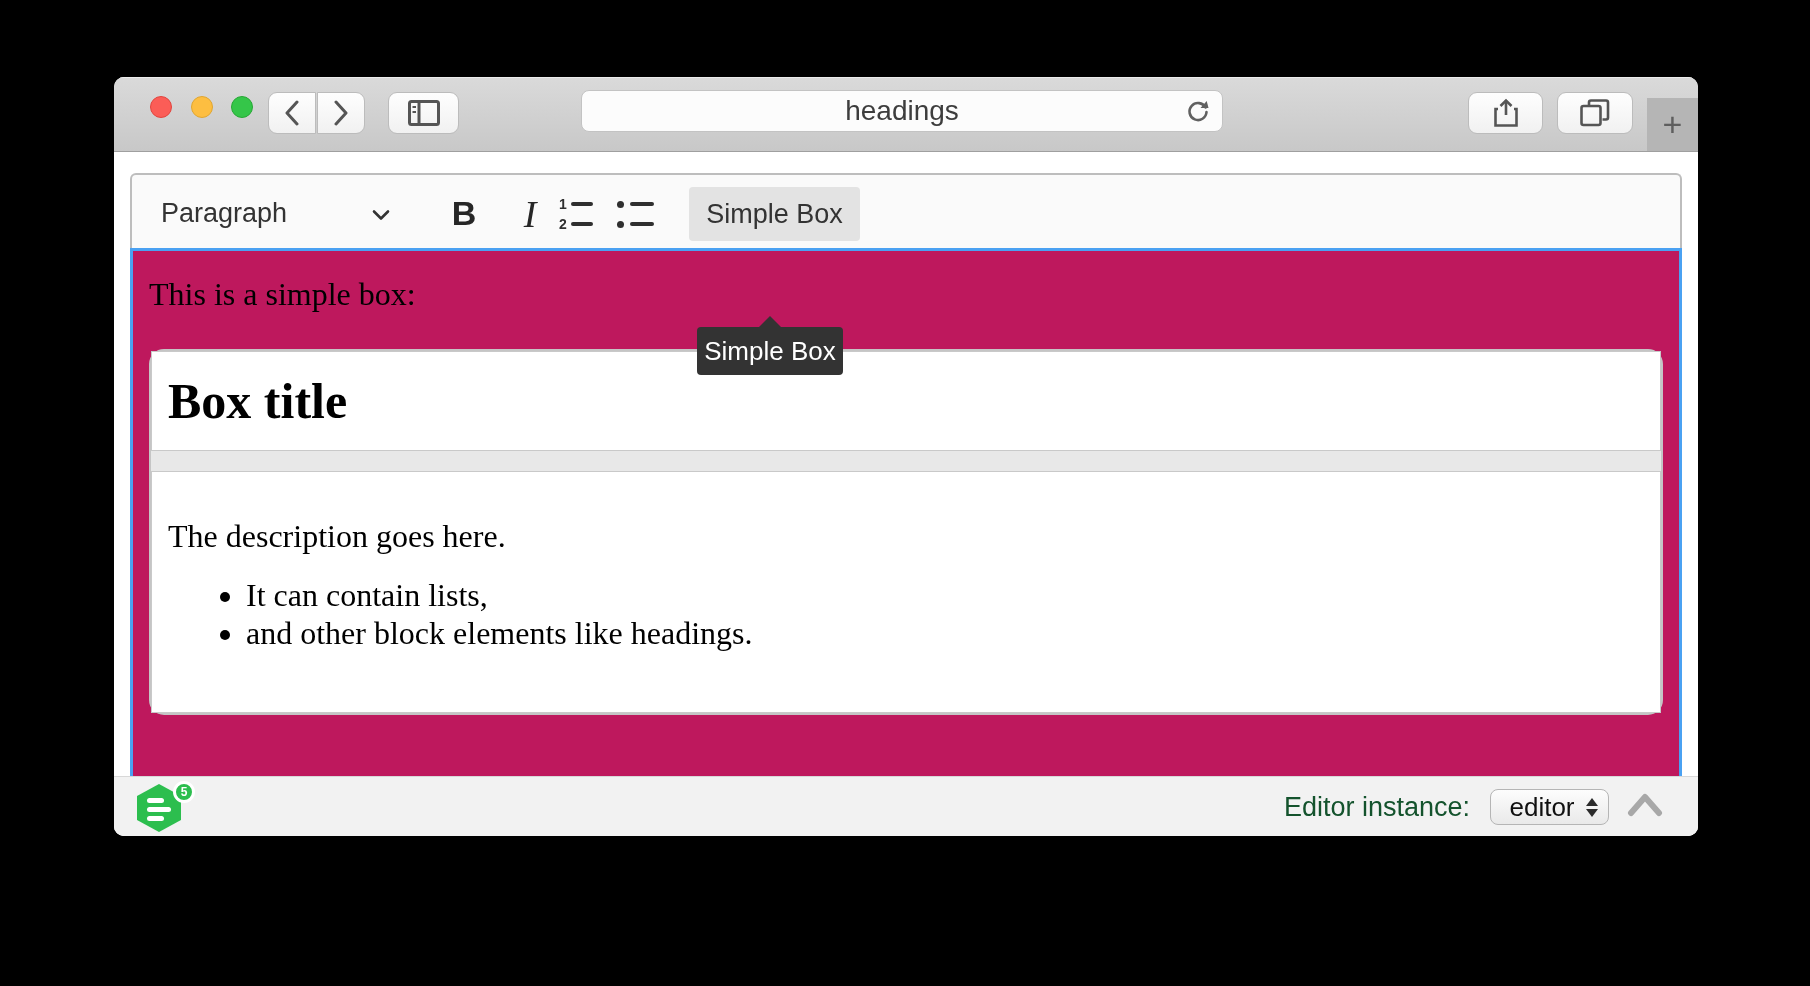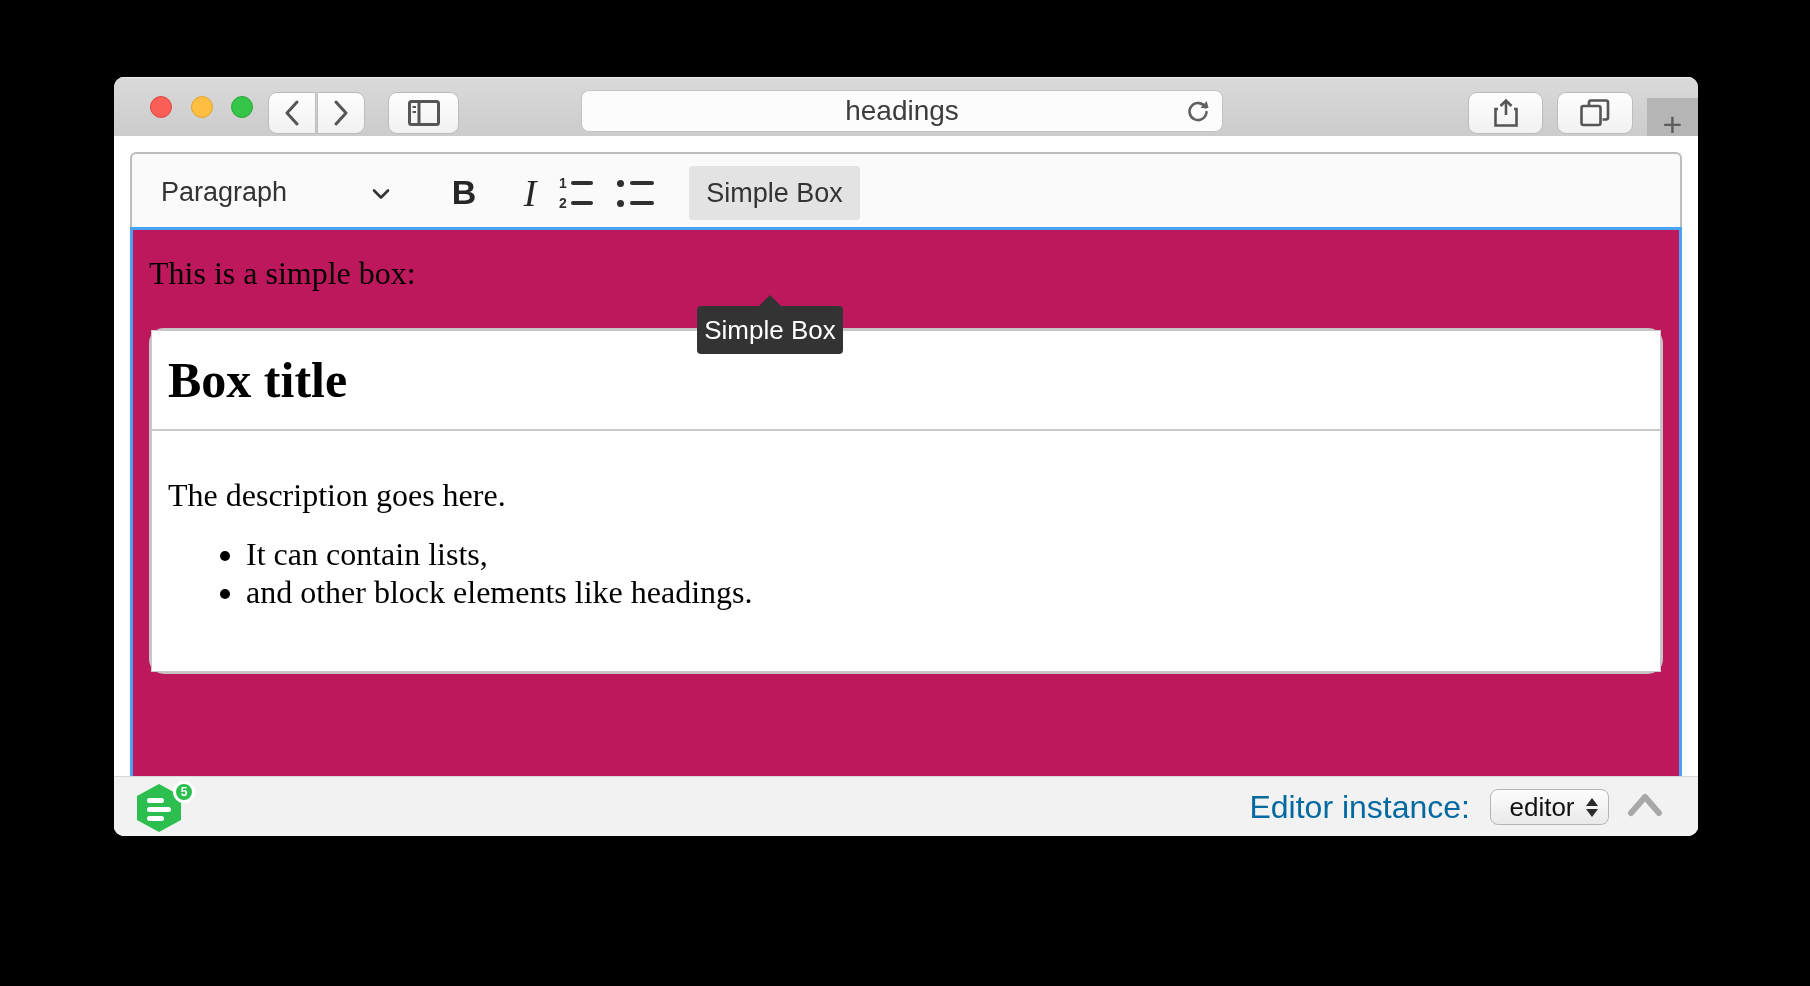--- a/index.html
+++ b/index.html
@@ -29,21 +29,21 @@
   .plus-area{position:absolute;left:1533px;top:21px;width:51px;height:53px;background:#b5b5b5;
              display:flex;align-items:center;justify-content:center;
              font-size:34px;color:#5e5e5e;font-weight:300;}
   .urlfield{position:absolute;left:467px;top:13px;width:642px;height:42px;background:#fcfcfc;
             border:1px solid #c3c3c3;border-radius:8px;box-sizing:border-box;
             display:flex;align-items:center;justify-content:center;
             font-size:28px;color:#3d3d3d;}
   .reload{position:absolute;right:10px;top:7px;}
 
   
-  .page{position:absolute;left:0;top:59px;width:100%;bottom:0;background:#fff;}
+  .page{position:absolute;left:0;top:80px;width:100%;bottom:0;background:#fff;}
 
   
   .ck-toolbar{position:absolute;left:16px;top:16px;width:1552px;height:77px;box-sizing:border-box;
               background:#fafafa;border:2px solid #bdbdbd;border-bottom:none;
               border-radius:6px 6px 0 0;}
   .hd-label{position:absolute;left:29px;top:0;height:77px;display:flex;align-items:center;
             font-size:27px;color:#333;}
   .hd-chevron{position:absolute;left:240px;top:32px;}
   .tb-bold{position:absolute;left:300px;top:0;width:64px;height:77px;display:flex;align-items:center;
            justify-content:center;font-weight:800;font-size:34px;color:#262626;}
@@ -71,41 +71,41 @@
 
   
   .ck-content{position:absolute;left:16px;top:91px;width:1552px;bottom:60px;box-sizing:border-box;
               background:#be185d;border:3px solid #4aa1f2;border-bottom:none;
               padding:0 16px;overflow:hidden;
               font-family:"Liberation Serif",serif;font-size:32px;color:#000;}
   .ck-content p.intro{margin:25px 0 36px;}
   .simple-box{background:#e8e8e8;border:2px solid #c5c5c5;border-radius:15px;}
   .simple-box .box-title{margin:0;background:#fff;border:1px solid #c9c9c9;
                          padding:20px 16px;font-size:50px;line-height:1.16;font-weight:700;}
-  .simple-box .box-desc{background:#fff;border:1px solid #c9c9c9;
+  .simple-box .box-desc{margin-top:20px;background:#fff;border:1px solid #c9c9c9;
                         padding:16px;}
   .box-desc p{margin:30px 0 0;}
   .box-desc ul{margin:22px 0 43px;padding-left:78px;}
   .box-desc li{line-height:1.18;margin:0;}
 
   
   .inspector{position:absolute;left:0;bottom:0;width:100%;height:60px;background:#f2f2f2;
              border-top:1px solid #d8d8d8;box-sizing:border-box;}
   .ck-logo{position:absolute;left:23px;top:7px;width:44px;height:48px;background:#2cbe4e;
            clip-path:polygon(50% 0,100% 25%,100% 75%,50% 100%,0 75%,0 25%);}
   .ck-logo .bar{position:absolute;left:10px;height:5px;border-radius:3px;background:#fff;}
   .ck-logo .b1{top:14px;width:17px;}
   .ck-logo .b2{top:23px;width:24px;}
   .ck-logo .b3{top:32px;width:17px;}
   .badge{position:absolute;left:59px;top:4px;width:22px;height:22px;border-radius:50%;
          background:#2cbe4e;border:3px solid #fff;box-sizing:border-box;
          display:flex;align-items:center;justify-content:center;
          color:#fff;font-size:12px;font-weight:700;}
   .insp-right{position:absolute;right:35px;top:0;height:60px;display:flex;align-items:center;}
-  .insp-label{font-size:32px;color:#0369a1;}
+  .insp-label{font-size:27px;color:#14532d;}
   .insp-select{margin-left:20px;width:119px;height:36px;box-sizing:border-box;
                background:linear-gradient(#fdfdfd,#e9e9e9);border:1px solid #b5b5b5;
                border-radius:8px;display:flex;align-items:center;
                padding:0 10px 0 13px;font-size:26px;color:#111;}
   .insp-select .sel-text{flex:1;text-align:center;}
   .arrows{display:flex;flex-direction:column;gap:3px;margin-left:6px;}
   .arrows .up{width:0;height:0;border-left:6px solid transparent;border-right:6px solid transparent;
               border-bottom:8px solid #2b2b2b;}
   .arrows .down{width:0;height:0;border-left:6px solid transparent;border-right:6px solid transparent;
                 border-top:8px solid #2b2b2b;}

